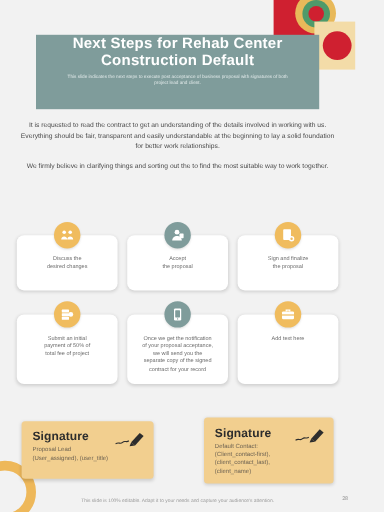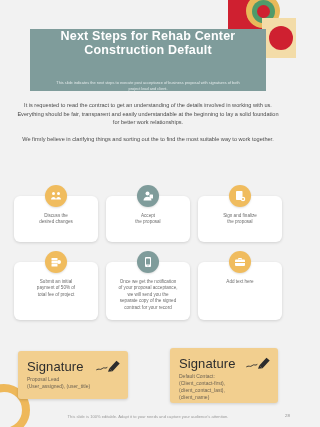--- a/index.html
+++ b/index.html
@@ -51,21 +51,21 @@
     width:52px;height:52px;border-radius:50%;
     border:8px solid #eeb85a;
     box-sizing:border-box;
   }
 
   
   .title-band{
     position:absolute;left:30px;top:29px;width:236px;height:62px;
     background:#7f9c9b;
     display:flex;flex-direction:column;
-    align-items:center;justify-content:space-between;
+    align-items:center;justify-content:flex-start;
     text-align:center;
     padding:0 10px;box-sizing:border-box;
     z-index:4;
   }
   .title-band h1{
     margin:0;
     color:#ffffff;
     font-size:12.5px;
     line-height:14px;
     font-weight:bold;
@@ -130,21 +130,21 @@
     position:absolute;
     background:#f2cf8f;
     border-radius:3px;
     box-shadow:0 1px 3px rgba(0,0,0,.15);
     padding:8px 9px;
     box-sizing:border-box;
   }
   #sig-left{left:18px;top:351px;width:110px;height:48px;}
   #sig-right{left:170px;top:348px;width:108px;height:55px;}
   .sig-title{
-    color:#2d2d2d;font-size:13px;font-weight:normal;margin:0 0 2px 0;
+    color:#2d2d2d;font-size:10px;font-weight:bold;margin:0 0 2px 0;
     letter-spacing:.1px;
   }
   .sig-lines{color:#6e6352;font-size:5px;line-height:7px;}
   .sig-lines div{white-space:nowrap;}
   .pen{
     position:absolute;right:7px;top:7px;width:26px;height:16px;
   }
 
   
   .footer-note{

